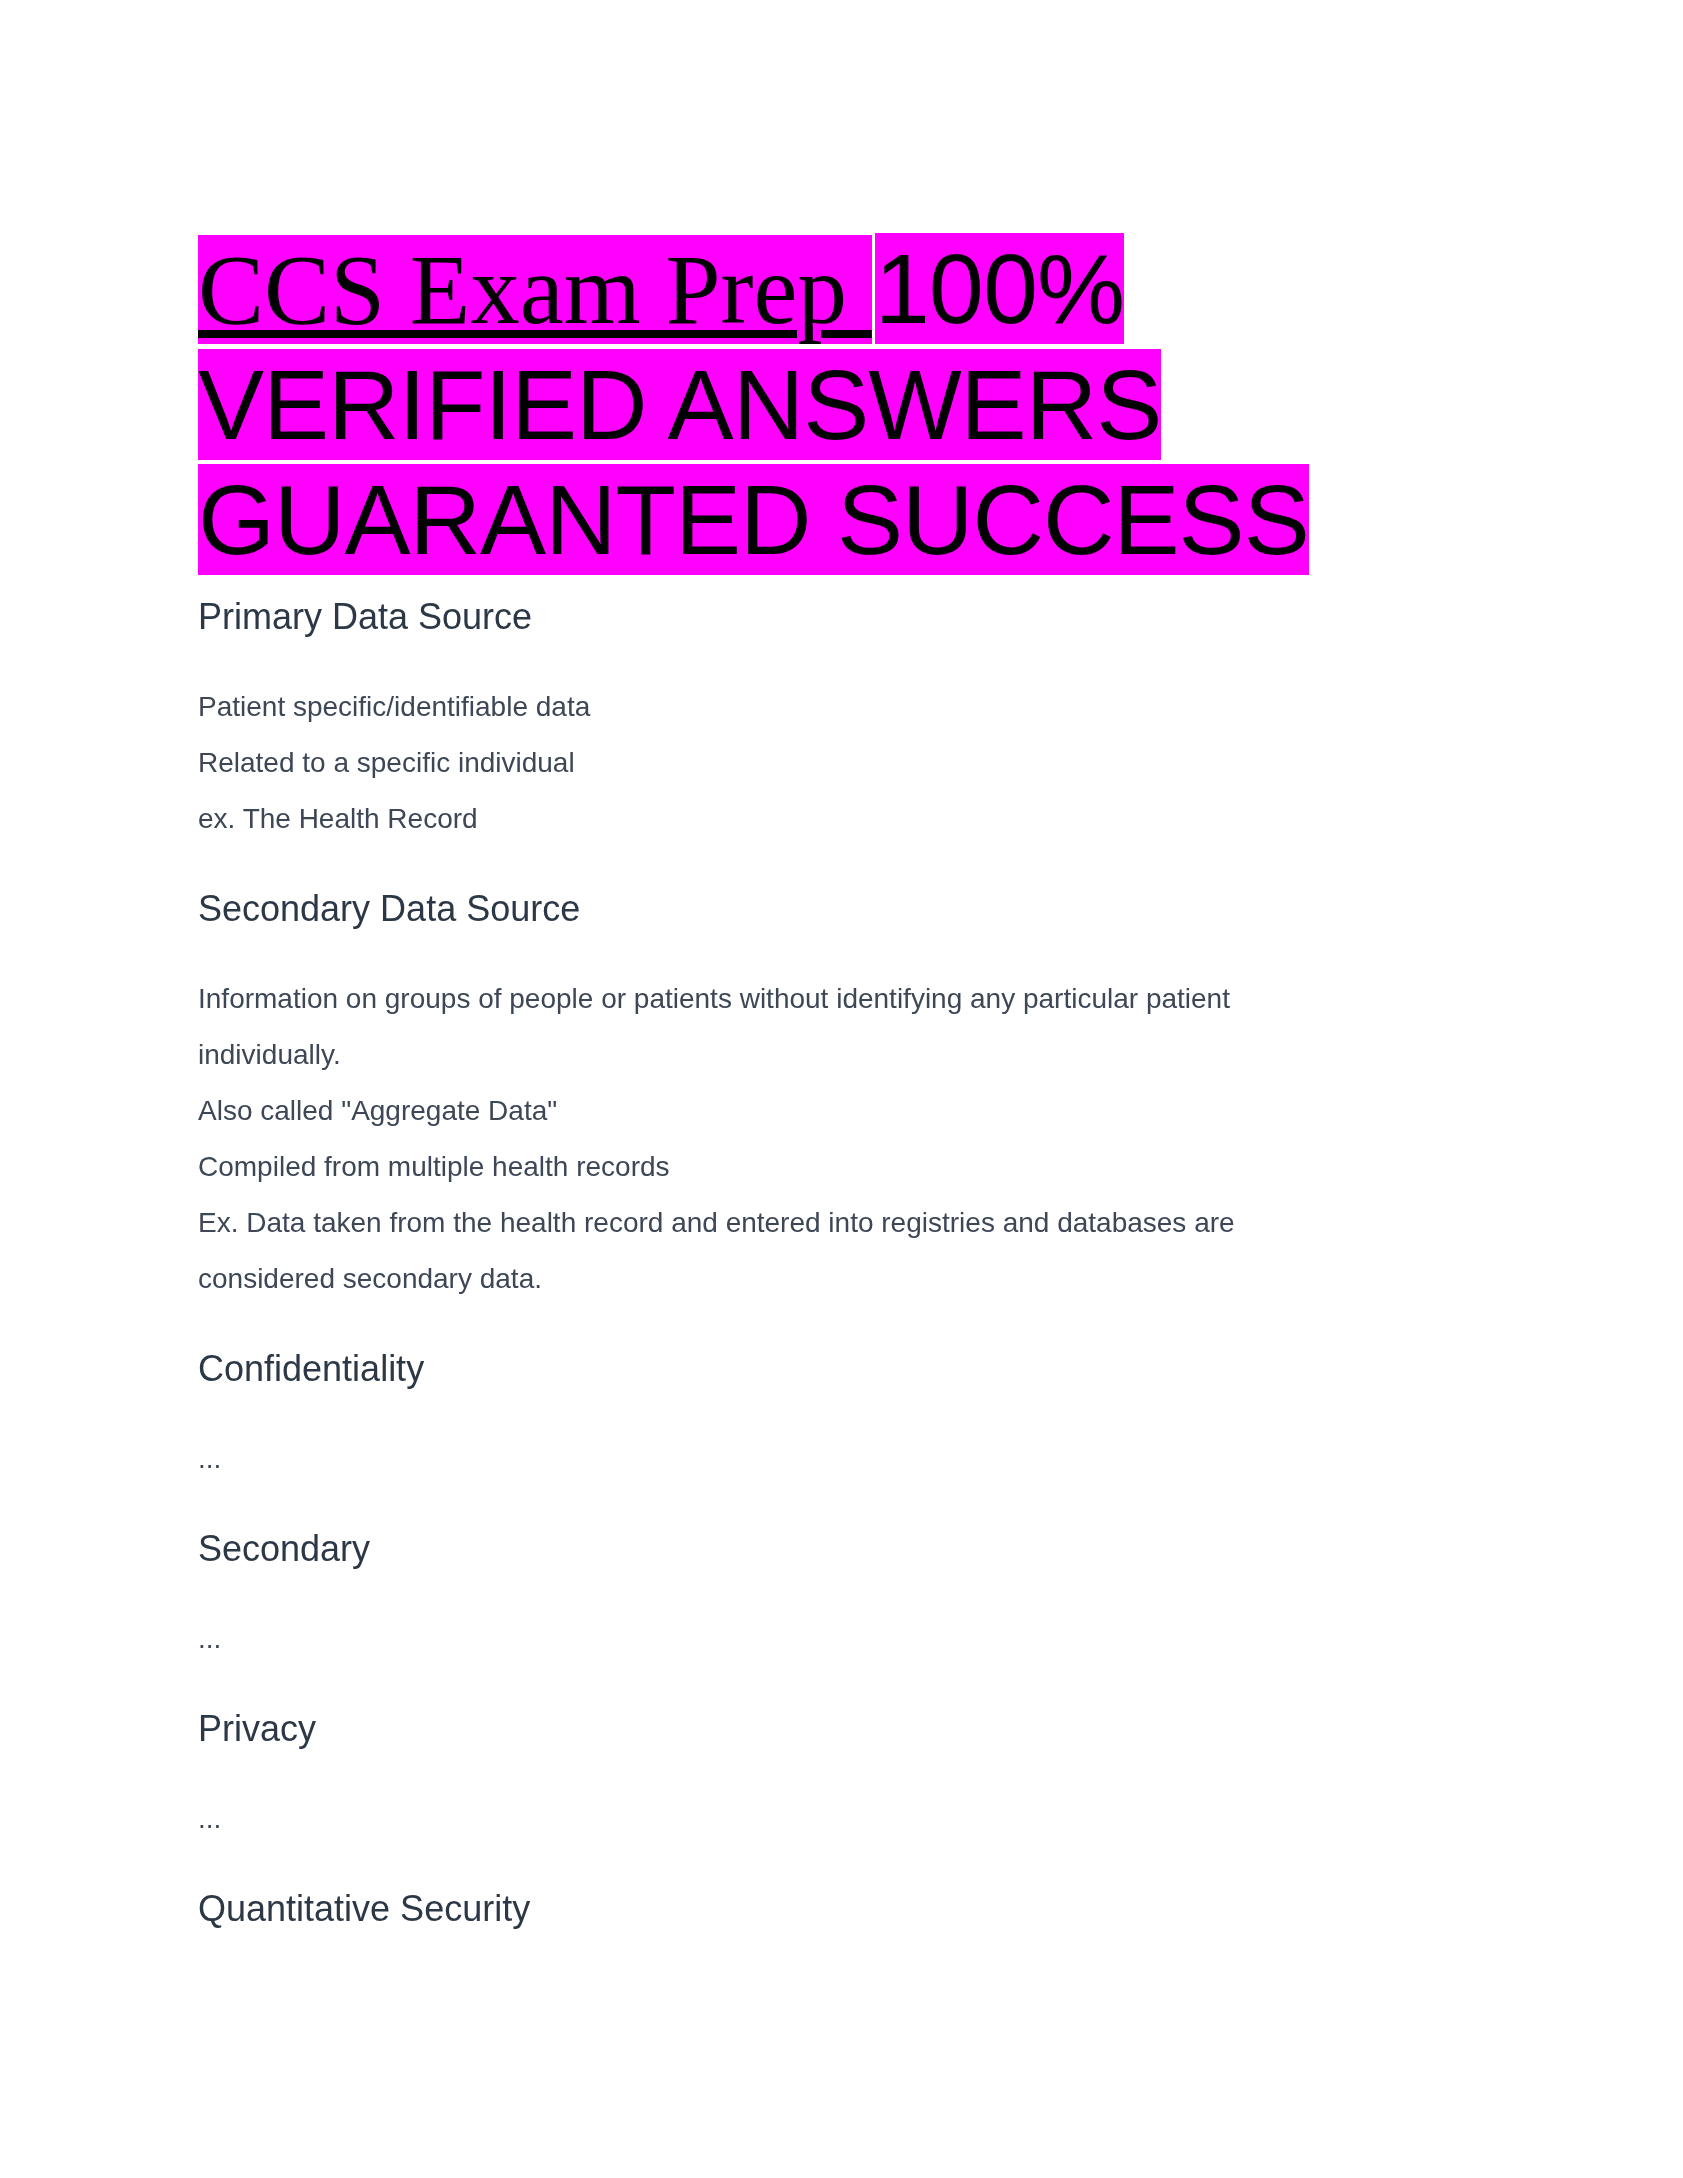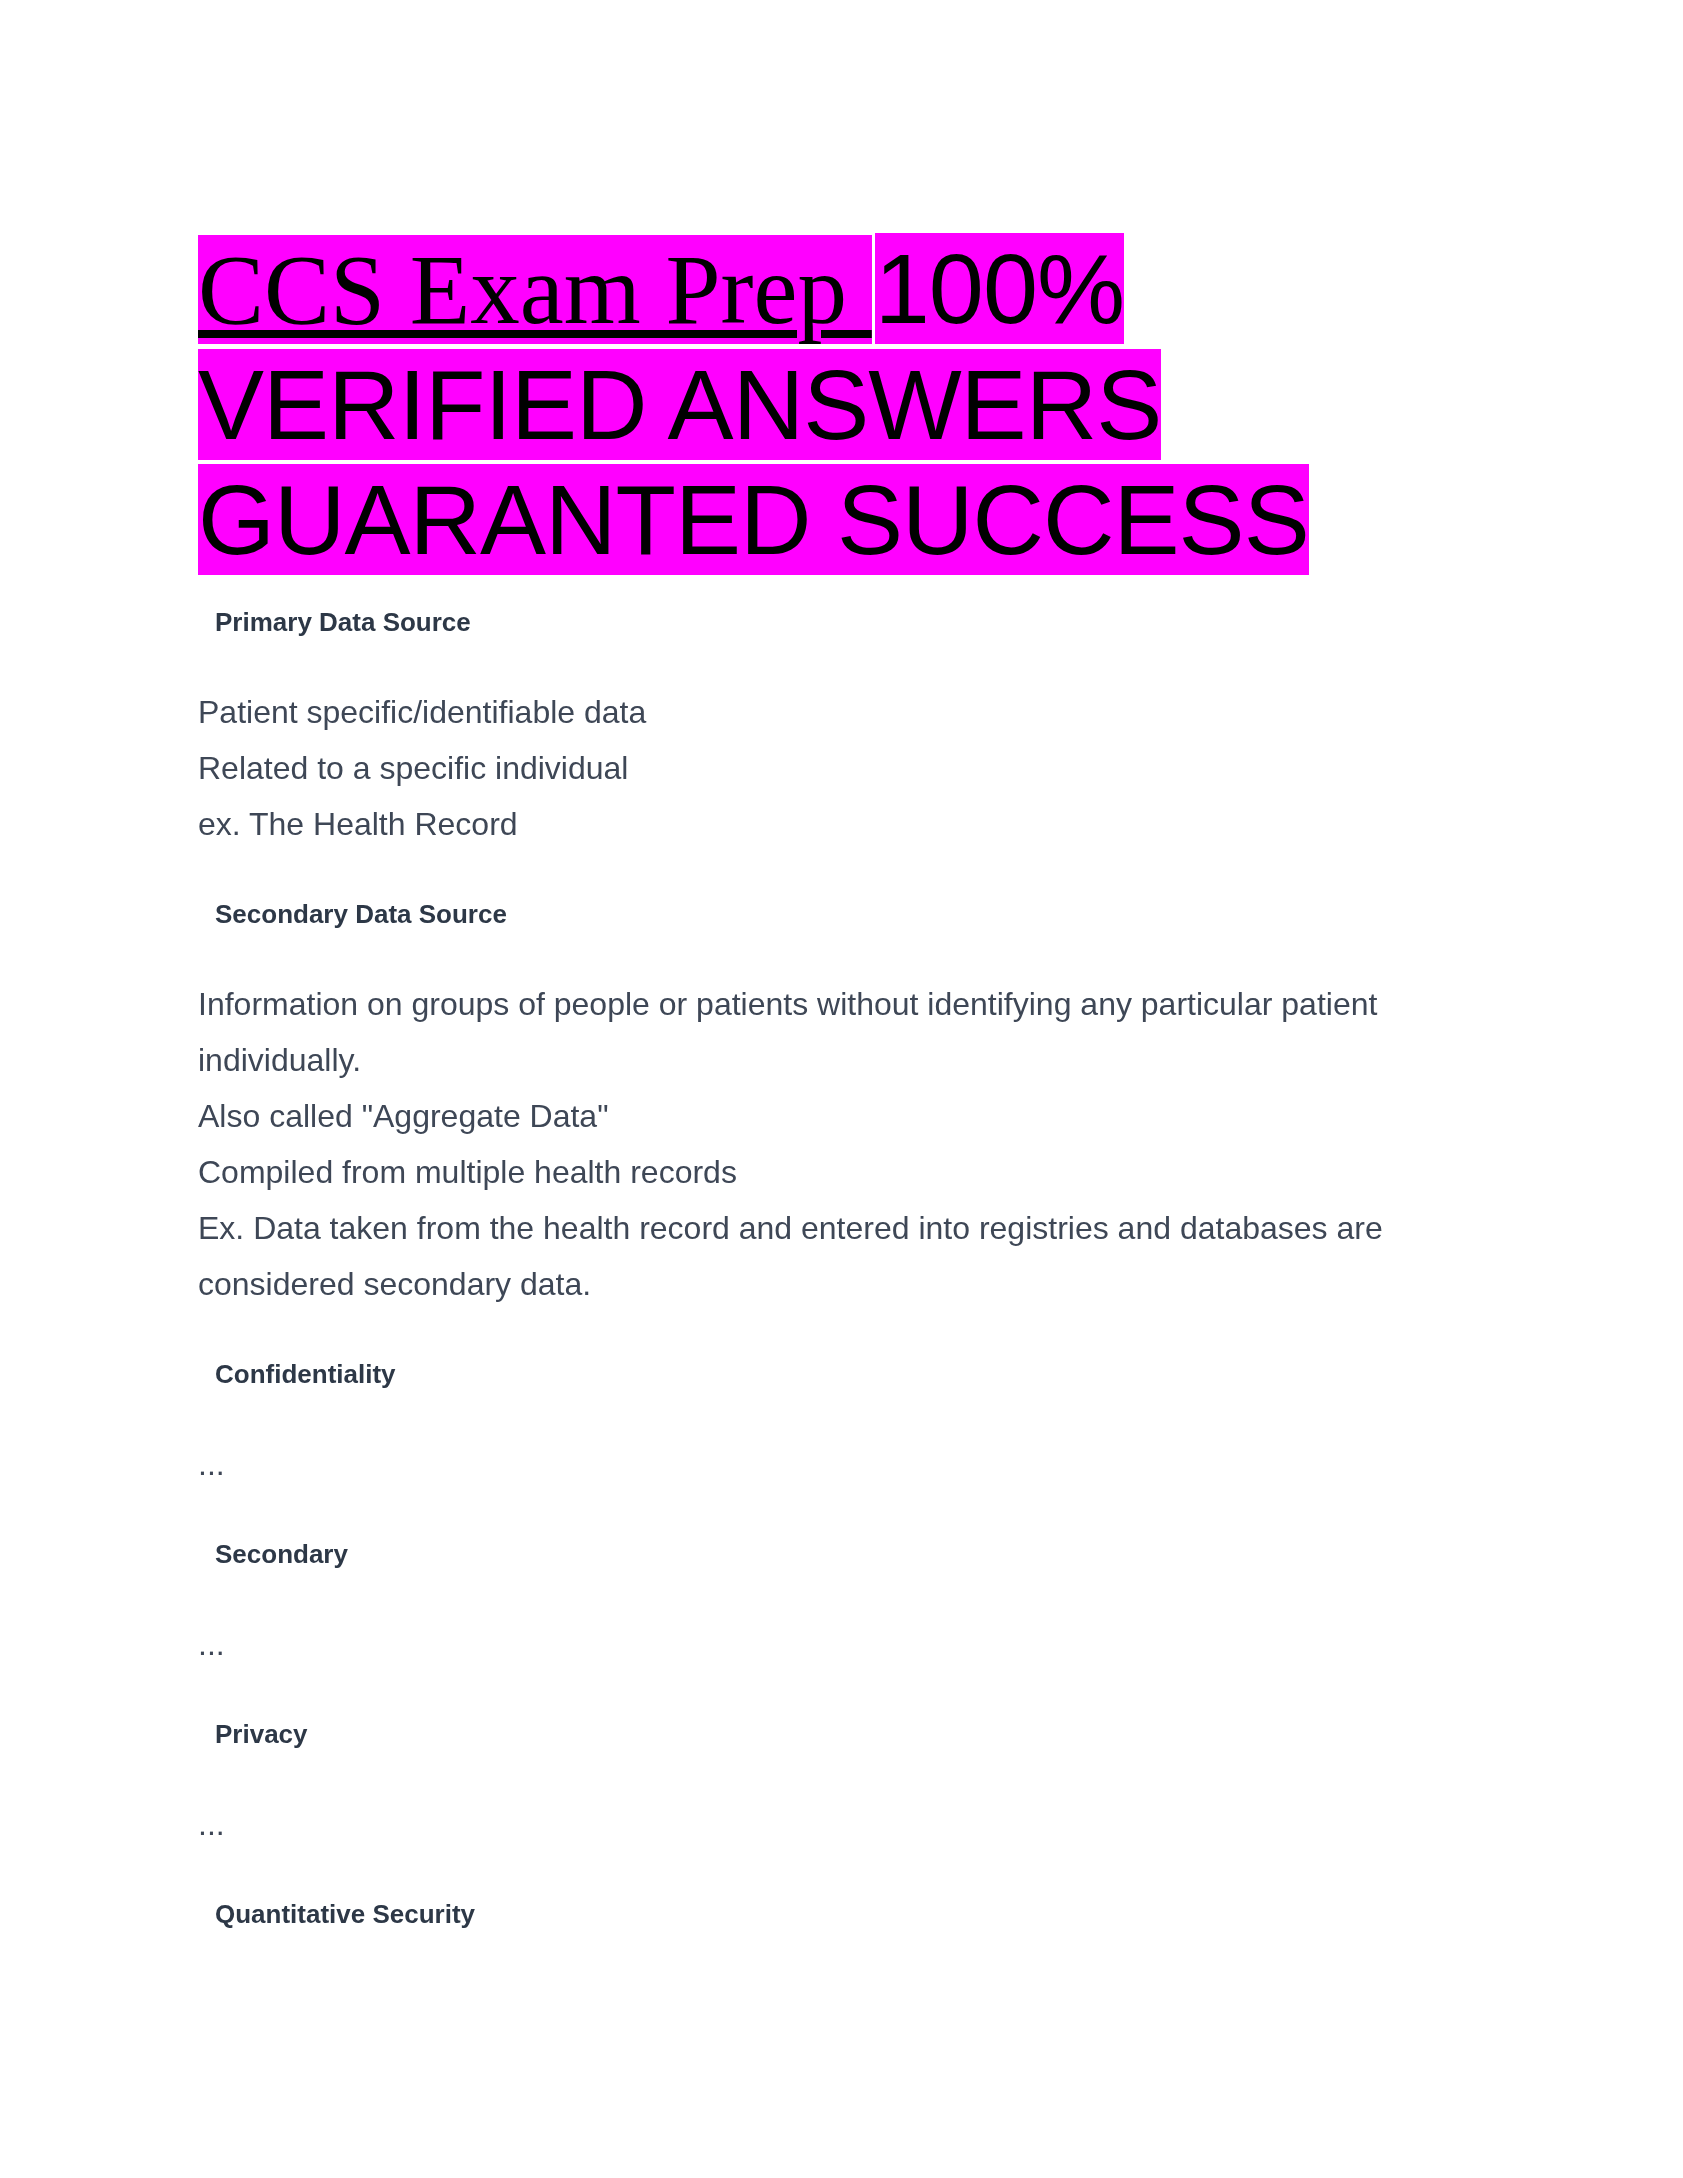--- a/index.html
+++ b/index.html
@@ -26,28 +26,28 @@
   }
   .serif {
     font-family: "Liberation Serif", serif;
     text-decoration: underline;
     text-decoration-thickness: 8px;
     text-underline-offset: 7px;
     margin-right: 3px;
     letter-spacing: 0;
   }
   h3.section-heading {
-    font-size: 26px;
+    font-size: 36px;
     line-height: 56px;
-    font-weight: bold;
+    font-weight: normal;
     color: #2d3847;
-    margin: 17px;
+    margin: 0;
   }
   p.section-body {
-    font-size: 32px;
+    font-size: 28px;
     line-height: 56px;
     font-weight: normal;
     color: #3e4756;
     margin: 34px 0 34px 0;
   }
 </style>
 </head>
 <body>
 
 <h1 class="doc-title"><span class="hl serif">CCS Exam Prep </span><span class="hl">100%</span><br><span class="hl">VERIFIED ANSWERS</span><br><span class="hl">GUARANTED SUCCESS</span></h1>

